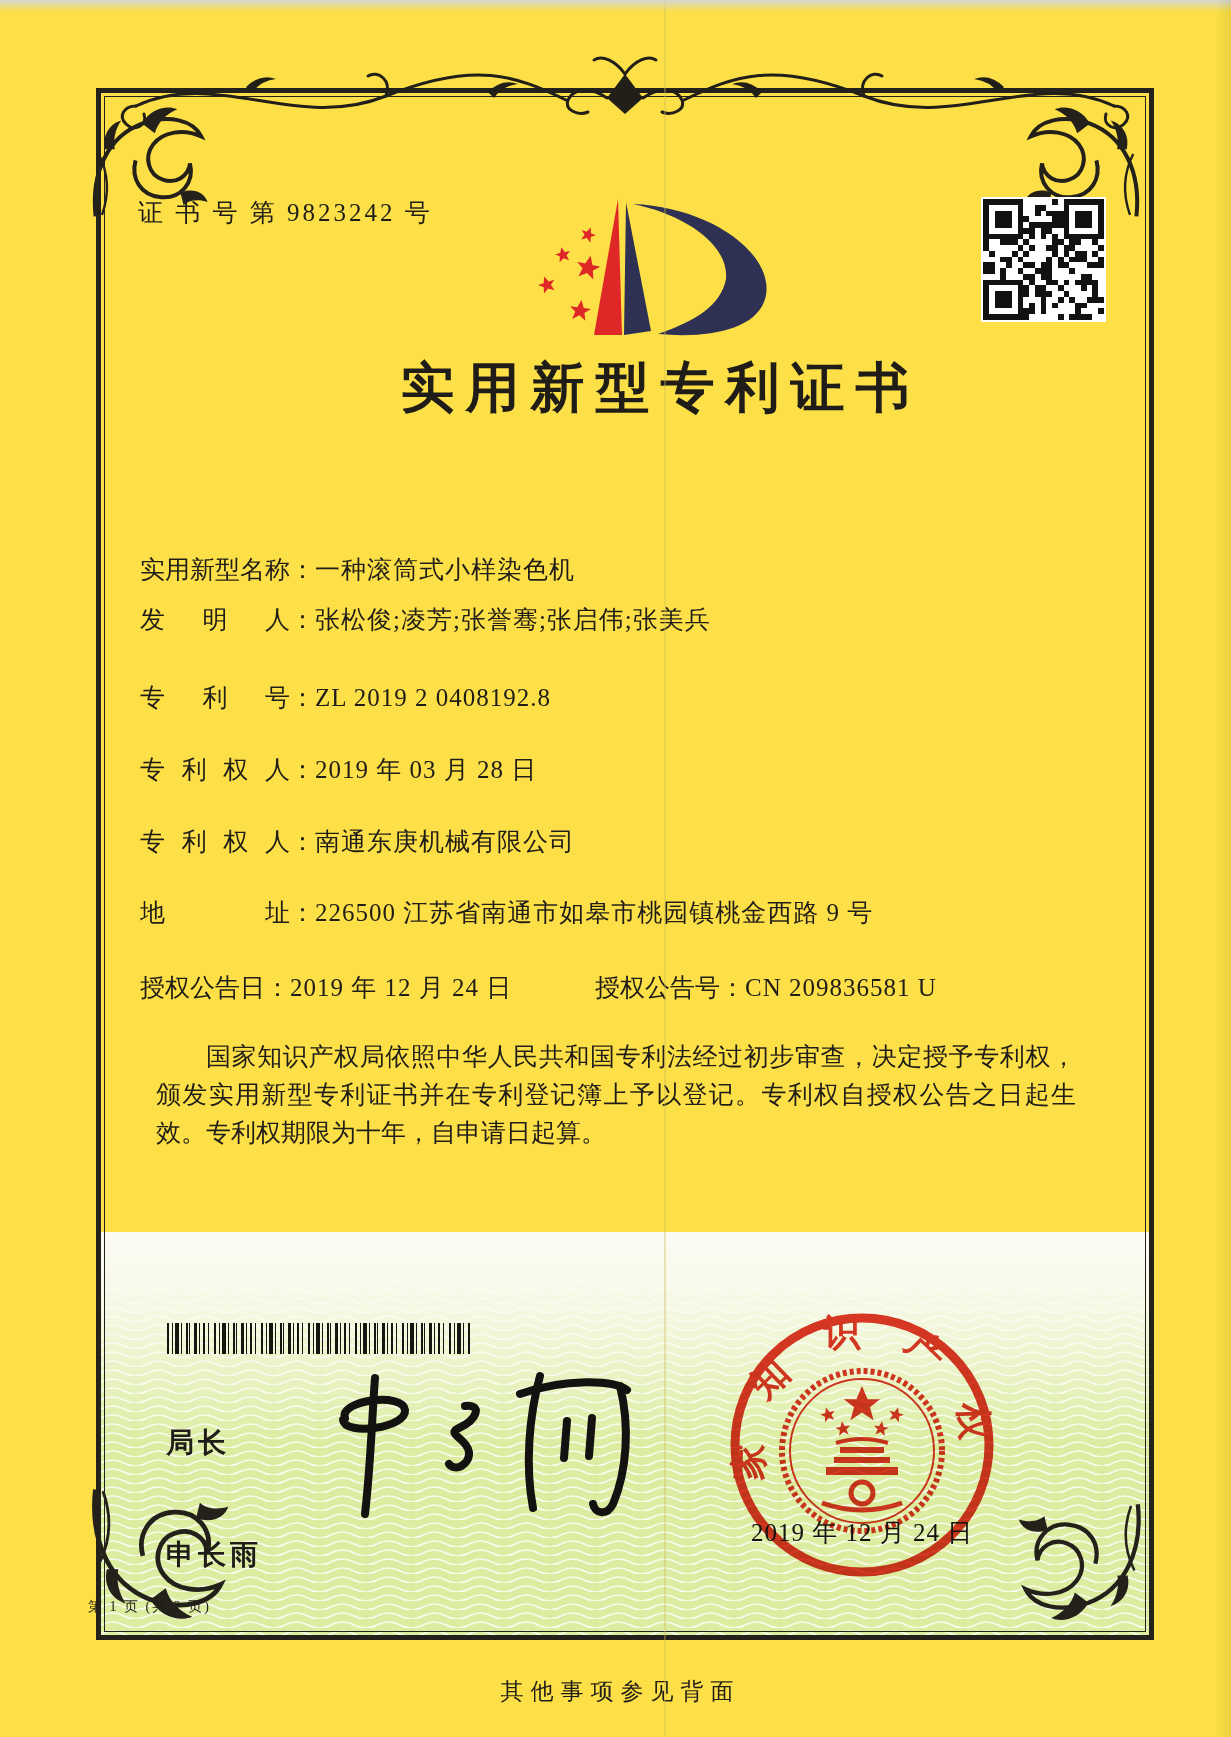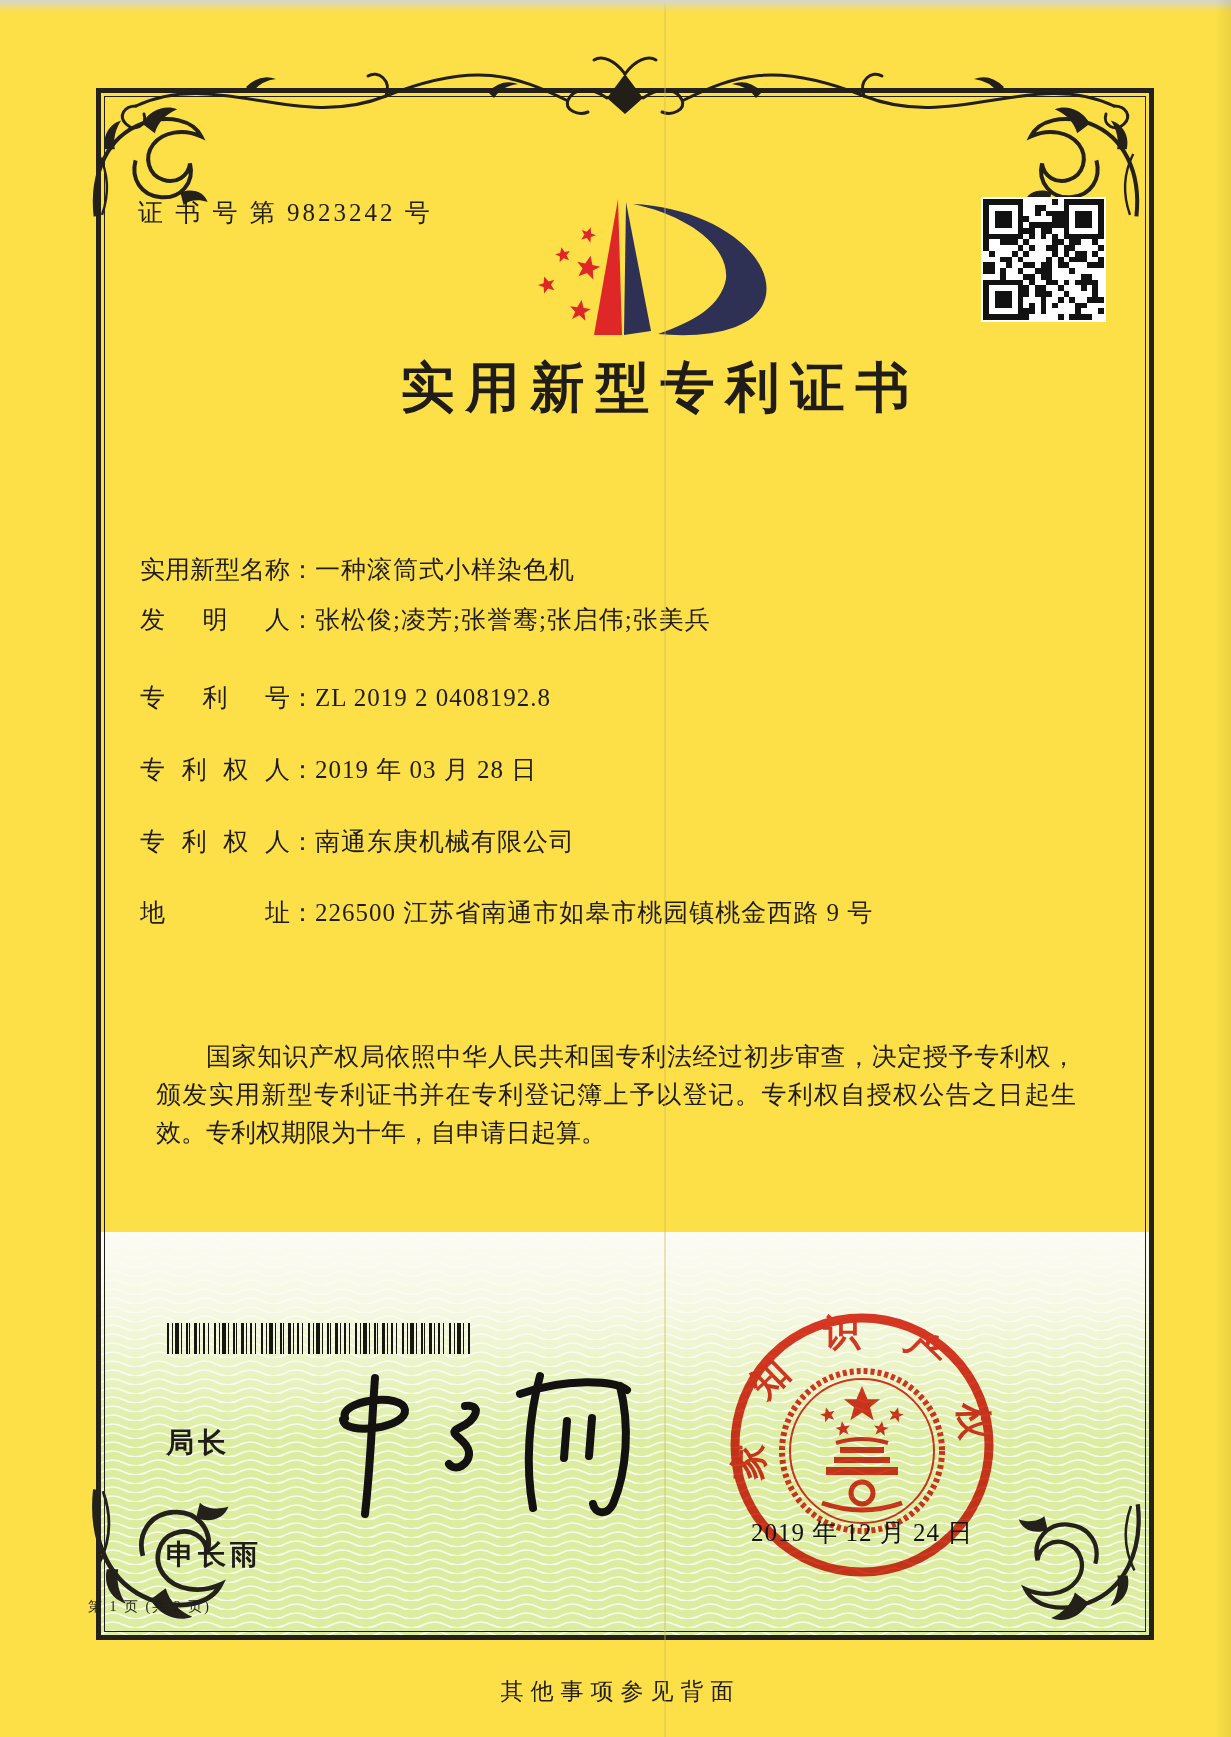--- a/index.html
+++ b/index.html
@@ -377,20 +377,23 @@
   </div>
   <div class="abs row" style="top:753px">
     <span class="flabel">专利权人</span><span class="colon">：</span><span class="fvalue">2019 年 03 月 28 日</span>
   </div>
   <div class="abs row" style="top:825px">
     <span class="flabel">专利权人</span><span class="colon">：</span><span class="fvalue">南通东庚机械有限公司</span>
   </div>
   <div class="abs row" style="top:896px">
     <span class="flabel">地址</span><span class="colon">：</span><span class="fvalue">226500 江苏省南通市如皋市桃园镇桃金西路 9 号</span>
   </div>
+  <div class="abs row" style="top:971px">
+    <span class="flabel tight">授权公告日</span><span class="colon">：</span><span class="fvalue fixed">2019 年 12 月 24 日</span><span class="flabel tight">授权公告号</span><span class="colon">：</span><span class="fvalue">CN 209836581 U</span>
+  </div>
 
   <div class="abs paras">
     <p>国家知识产权局依照中华人民共和国专利法经过初步审查，决定授予专利权，颁发实用新型专利证书并在专利登记簿上予以登记。专利权自授权公告之日起生效。专利权期限为十年，自申请日起算。</p>
   </div>
 
   <div class="abs barcode"></div>
 
   <div class="abs officer-title">局长</div>
   <div class="abs officer-name">申长雨</div>
 

